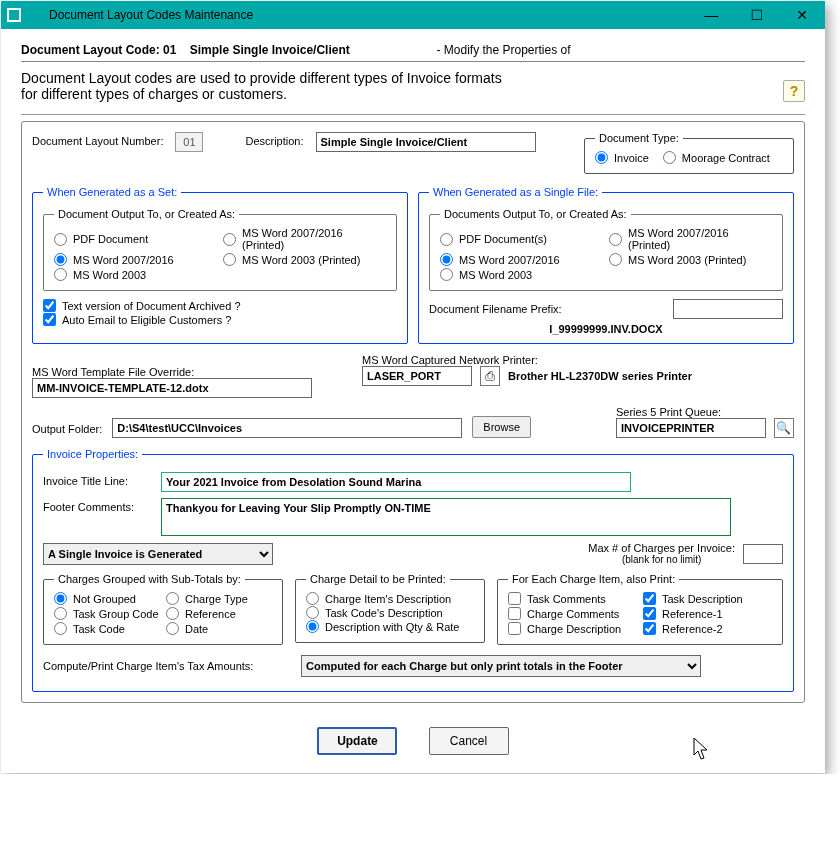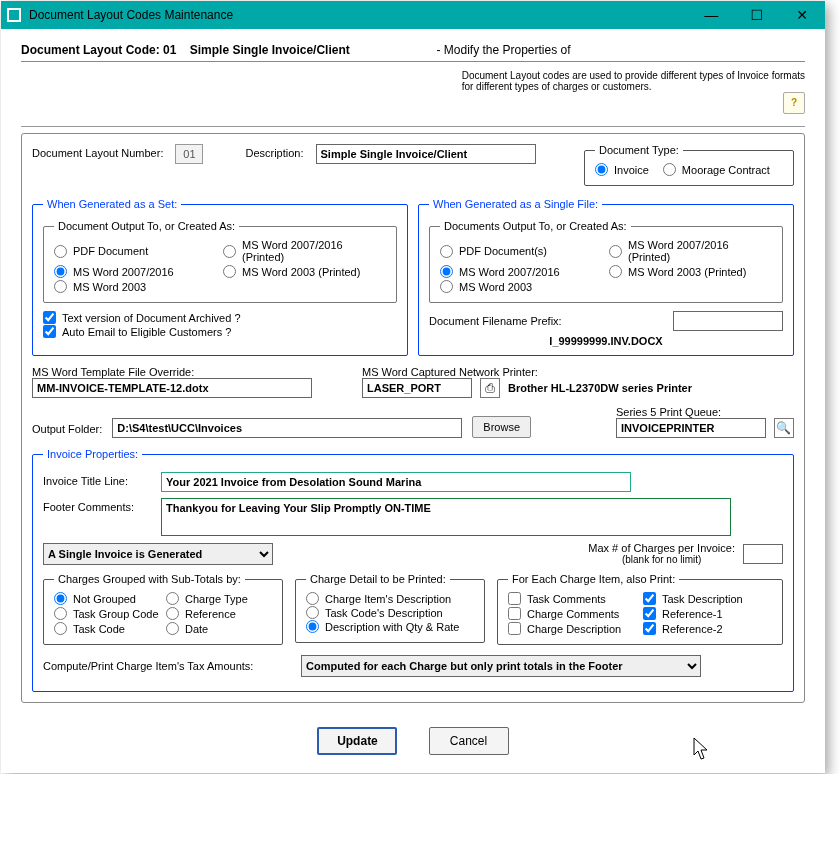--- a/index.html
+++ b/index.html
@@ -18,20 +18,21 @@
     background: #fff;
   }
   .titlebar {
     background: #00a8a8;
     height: 28px;
     display: flex;
     align-items: center;
     padding: 0 2px 0 6px;
     color: #000;
     font-size: 12px;
+    gap: 20px;
   }
   .titlebar .app-icon {
     width: 14px; height: 14px;
     border: 2px solid #fff;
     margin-right: 8px;
     background: transparent;
   }
   .titlebar .title { flex: 1; }
   .titlebar .controls span {
     display: inline-block;
@@ -44,23 +45,22 @@
     padding: 14px 20px 2px 20px;
   }
   .subheader .row1 {
     font-size: 12px;
   }
   .subheader .row1 b { font-weight: bold; }
   .subheader hr { margin: 4px 0 6px 0; border: none; border-top: 1px solid #888; }
   .descrow {
     display: flex; justify-content: space-between; align-items: flex-end;
     padding: 0 20px 10px 20px;
-    font-size: 10px;
+    font-size: 14px;
     color: #000;
-    flex-direction: column;
   }
   .descrow .helpicon {
     width: 22px; height: 22px;
     border: 1px solid #aaa;
     border-radius: 2px;
     text-align: center;
     line-height: 20px;
     font-weight: bold;
     color: #b58900;
     background: #fffde8;
@@ -299,21 +299,21 @@
         </fieldset>
         <div class="prefixrow">
           <span>Document Filename Prefix:</span>
           <input class="txt" style="width: 110px; font-weight: normal;" value="">
         </div>
         <div class="centered b" style="margin-top:4px;">I_99999999.INV.DOCX</div>
       </fieldset>
     </div>
 
     <div style="display:flex; gap:30px; margin-top:10px;">
-      <div style="flex:0 0 300px;">
+      <div style="flex:0 0 300px;margin-top:12px;">
         <div>MS Word Template File Override:</div>
         <input class="txt" style="width: 280px;" value="MM-INVOICE-TEMPLATE-12.dotx">
       </div>
       <div style="flex:1;">
         <div>MS Word Captured Network Printer:</div>
         <div class="row" style="margin-top:0;">
           <input class="txt" style="width: 110px;" value="LASER_PORT">
           <span class="printericon">⎙</span>
           <span class="b">Brother HL-L2370DW series Printer</span>
         </div>

